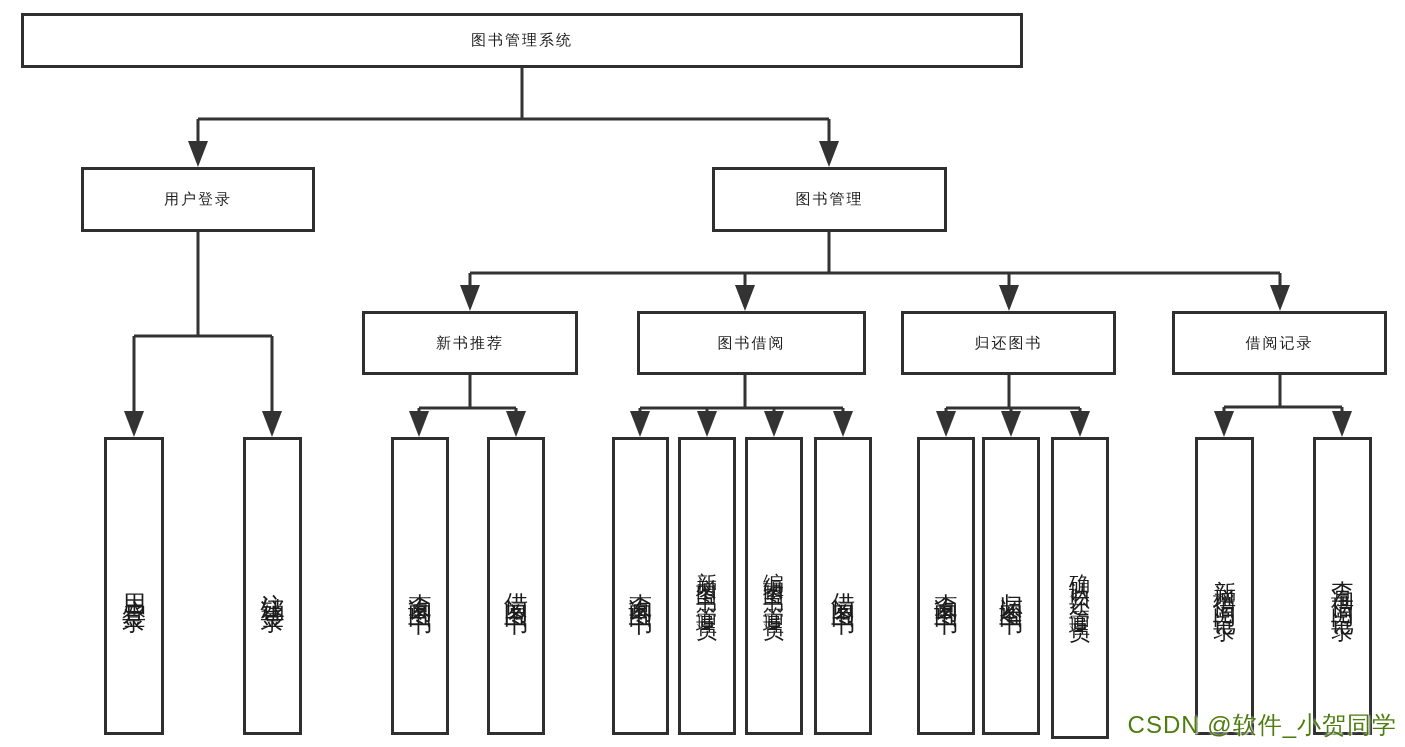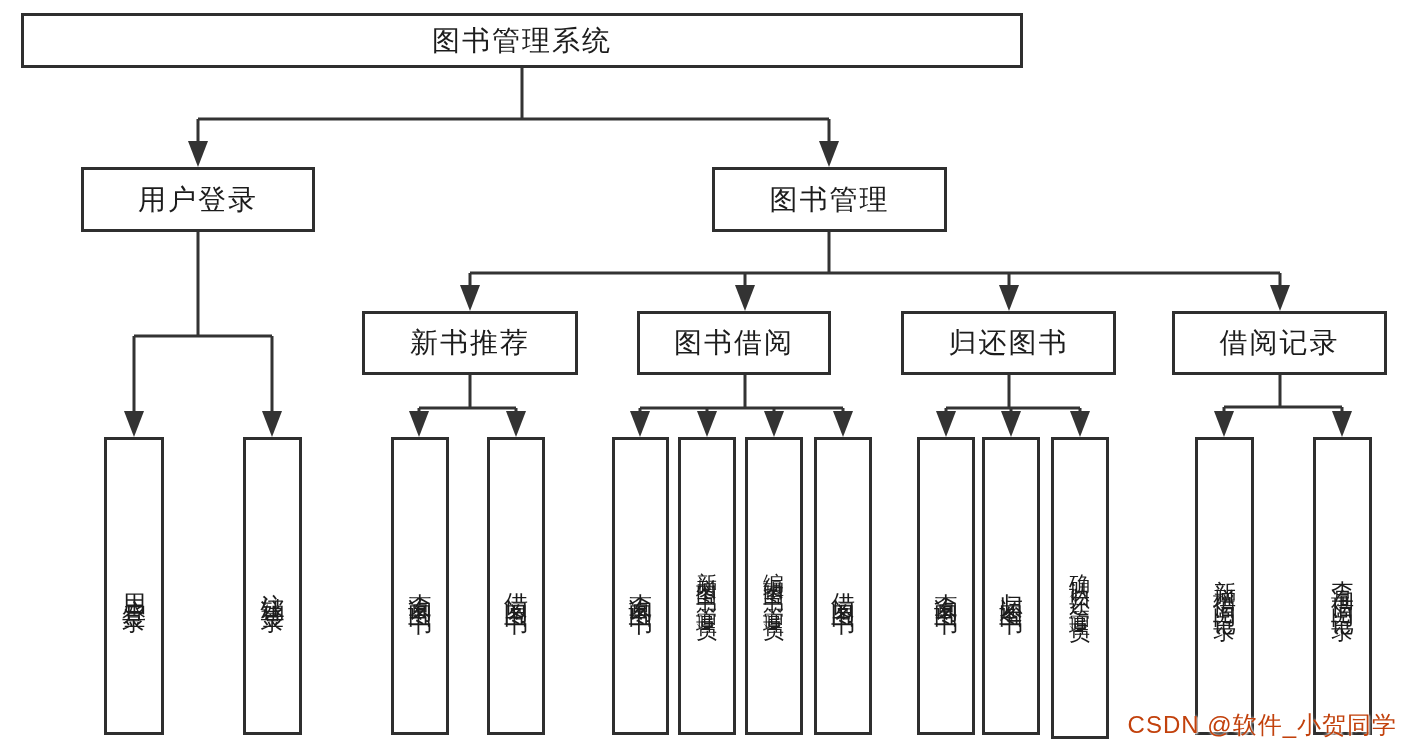--- a/index.html
+++ b/index.html
@@ -20,35 +20,35 @@
     position: absolute;
     box-sizing: border-box;
     border: 3px solid #2f2f2f;
     background: #ffffff;
     color: #1c1c1c;
     display: flex;
     align-items: center;
     justify-content: center;
     text-align: center;
   }
-  .h { font-size: 28px; letter-spacing: 2px; white-space: nowrap; text-align: right; }
+  .h { font-size: 15px; letter-spacing: 2px; white-space: nowrap; text-align: right; }
   .v {
     writing-mode: vertical-rl;
     font-size: 24px;
     letter-spacing: 6px;
     line-height: 1;
   }
   .v6 { font-size: 23px; letter-spacing: 8px; }
   .v9 { font-size: 21px; letter-spacing: 7px; }
   .watermark {
     position: absolute;
     right: 8px;
     bottom: 6px;
     font-size: 24px;
-    color: #c2410c;
+    color: #4d7c0f;
     letter-spacing: 1px;
     text-shadow: 0 0 3px #ffffff, 1px 1px 2px #ffffff;
     white-space: nowrap;
   }
 </style>
 </head>
 <body>
 
 <div id="canvas">
 
@@ -91,21 +91,21 @@
       <polygon points="1332,411 1352,411 1342,437"></polygon>
     </g>
   </svg>
 
   <div class="node h" style="left:21px; top:13px; width:1002px; height:55px;">图书管理系统</div>
 
   <div class="node h" style="left:81px; top:167px; width:234px; height:65px;">用户登录</div>
   <div class="node h" style="left:362px; top:311px; width:216px; height:64px;">新书推荐</div>
 
   <div class="node h" style="left:712px; top:167px; width:235px; height:65px;">图书管理</div>
-  <div class="node h" style="left:637px; top:311px; width:194px; height:64px;">图书借阅</div>
+  <div class="node h" style="left:637px; top:311px; width:229px; height:64px;">图书借阅</div>
   <div class="node h" style="left:901px; top:311px; width:215px; height:64px;">归还图书</div>
   <div class="node h" style="left:1172px; top:311px; width:215px; height:64px;">借阅记录</div>
 
   <div class="node v" style="left:104px; top:437px; width:60px; height:298px;">用户登录</div>
   <div class="node v" style="left:243px; top:437px; width:59px; height:298px;">注销登录</div>
 
   <div class="node v" style="left:391px; top:437px; width:58px; height:298px;">查询图书</div>
   <div class="node v" style="left:487px; top:437px; width:58px; height:298px;">借阅图书</div>
 
   <div class="node v" style="left:612px; top:437px; width:57px; height:298px;">查询图书</div>

